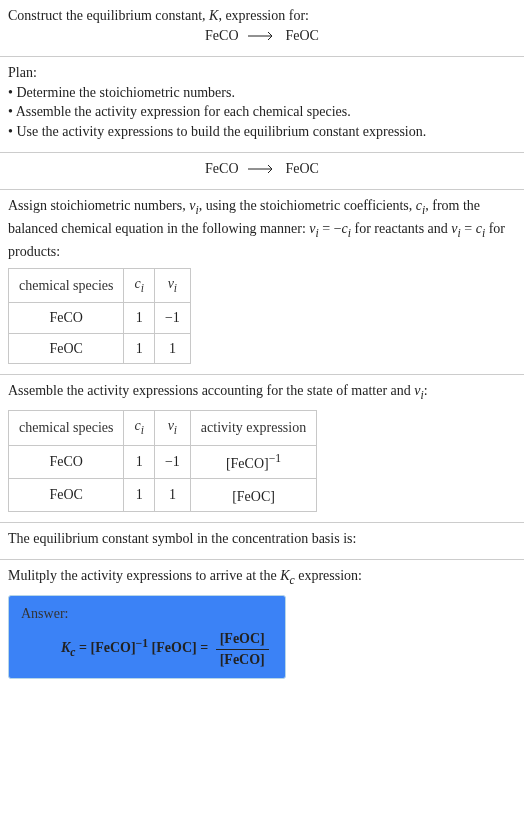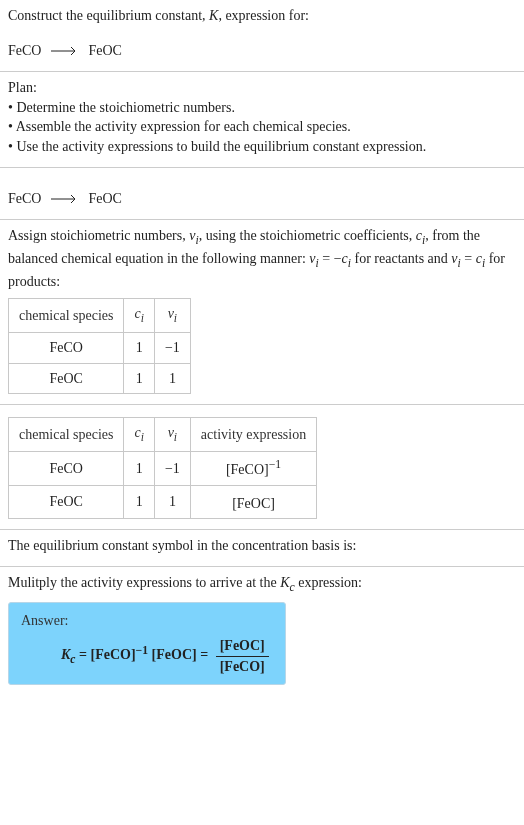--- a/index.html
+++ b/index.html
@@ -10,21 +10,21 @@
     font-size: 14px;
     color: #222;
     background: #fff;
     line-height: 1.4;
   }
   .section {
     padding: 6px 8px 10px 8px;
     border-bottom: 1px solid #ccc;
   }
   .section.noborder { border-bottom: none; }
-  .eq-line { margin-top: 15px; }
+  .eq-line { margin-top: 0; text-align: center; }
   .arrow {
     display: inline-block;
     vertical-align: middle;
     margin: 0 6px;
   }
   .bullet { display:block; }
   table.data {
     border-collapse: collapse;
     margin-top: 6px;
   }
@@ -34,21 +34,21 @@
     text-align: center;
     font-weight: normal;
     white-space: nowrap;
   }
   table.data th {
     color: #333;
   }
   .answer-box {
     display:inline-block;
     border:1px solid #b7d6e8;
-    background:#7dd3fc;
+    background:#3b82f6;
     border-radius:3px;
     padding:8px 12px;
     margin-top:6px;
   }
   .answer-label { color:#333; margin-bottom:6px; }
   .math-row { white-space:nowrap; }
   .fraction {
     display:inline-block;
     text-align:center;
     vertical-align:middle;
@@ -123,20 +123,23 @@
     <tr>
       <td>FeOC</td>
       <td>1</td>
       <td>1</td>
     </tr>
   </tbody>
     </table>
 </div>
 
 <div class="section">
+  <div>
+    <span>Assemble the activity expressions accounting for the state of matter and </span><span style="font-style:italic">ν</span><sub style="font-style:italic">i</sub><span>:</span>
+  </div>
   <table class="data">
     <tbody>
         <tr>
       <th>chemical species</th>
       <th><span style="font-style:italic">c</span><sub style="font-style:italic">i</sub></th>
       <th><span style="font-style:italic">ν</span><sub style="font-style:italic">i</sub></th>
       <th>activity expression</th>
     </tr>
     <tr>
       <td>FeCO</td>

